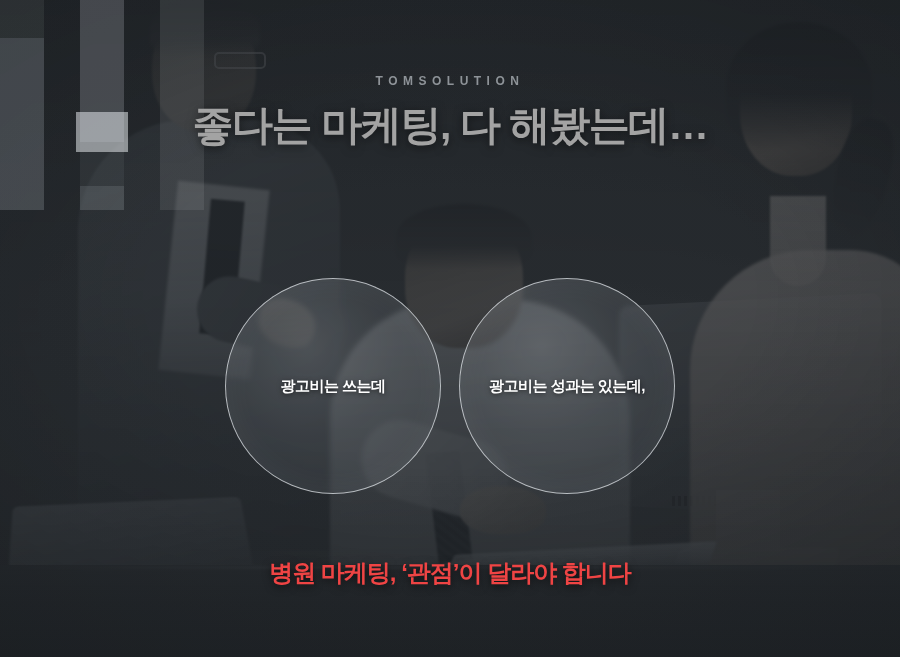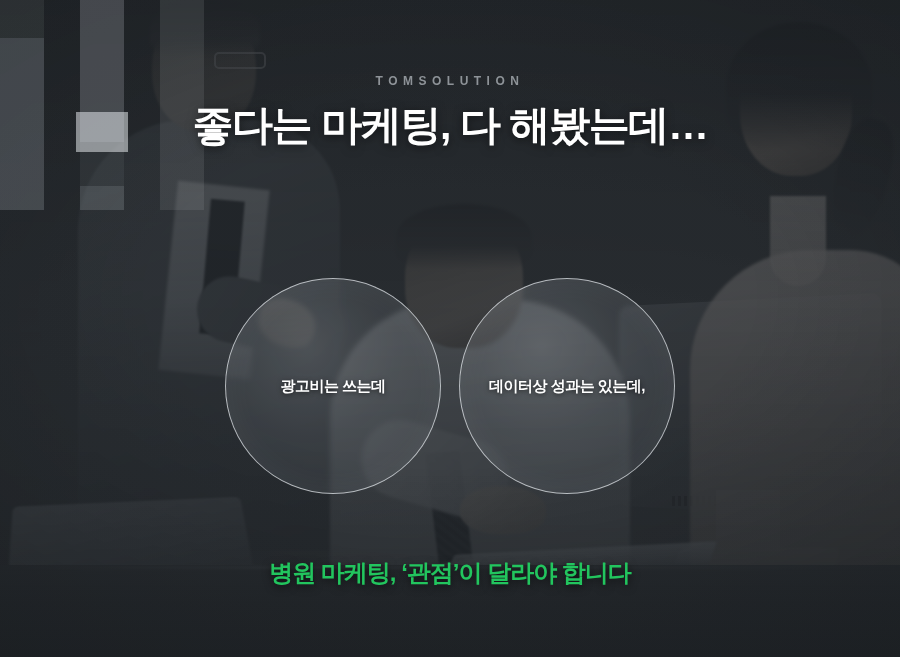--- a/index.html
+++ b/index.html
@@ -248,21 +248,21 @@
     text-align:center;
     font-size:12px;
     font-weight:bold;
     letter-spacing:5.5px;
     color:#8e9398;
   }
 
   .headline {
     position:absolute; left:0; right:0; top:98px;
     text-align:center;
-    color:#ffffff;
+    color:#a3a3a3;
     font-weight:bold;
     font-size:41px;
     line-height:1.33;
     letter-spacing:-1.4px;
     text-shadow:0 2px 10px rgba(0,0,0,.55);
   }
   .headline .l2 { display:block; }
 
   
   .circles {
@@ -285,21 +285,21 @@
     line-height:1.62;
     letter-spacing:-.5px;
     text-shadow:0 1px 5px rgba(0,0,0,.6);
     box-shadow:inset 0 0 34px rgba(255,255,255,.05);
   }
   .circle span { display:block; }
 
   .tagline {
     position:absolute; left:0; right:0; top:557px;
     text-align:center;
-    color:#22c55e;
+    color:#ef4444;
     font-size:24px;
     font-weight:bold;
     letter-spacing:-1px;
     text-shadow:0 2px 9px rgba(0,0,0,.65);
   }
 </style>
 </head>
 <body>
 
 <div class="stage">
@@ -362,21 +362,21 @@
     </h1>
 
     <div class="circles">
 
       <div class="circle">
         <span>광고비는 쓰는데</span>
       </div>
 
 
       <div class="circle">
-        <span>데이터상 성과는 있는데,</span>
+        <span>광고비는 성과는 있는데,</span>
       </div>
 
     </div>
 
     <div class="tagline">병원 마케팅, ‘관점’이 달라야 합니다</div>
 
   </div>
 </div>
 
 </body></html>

